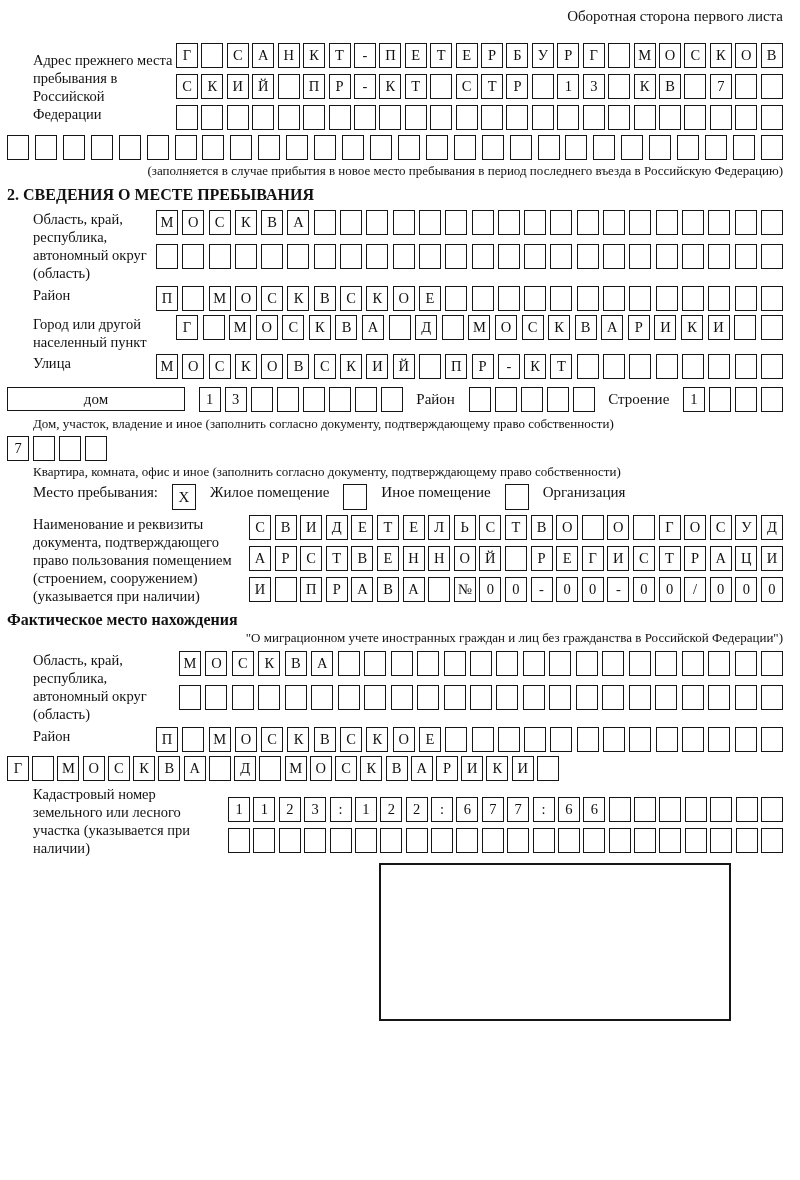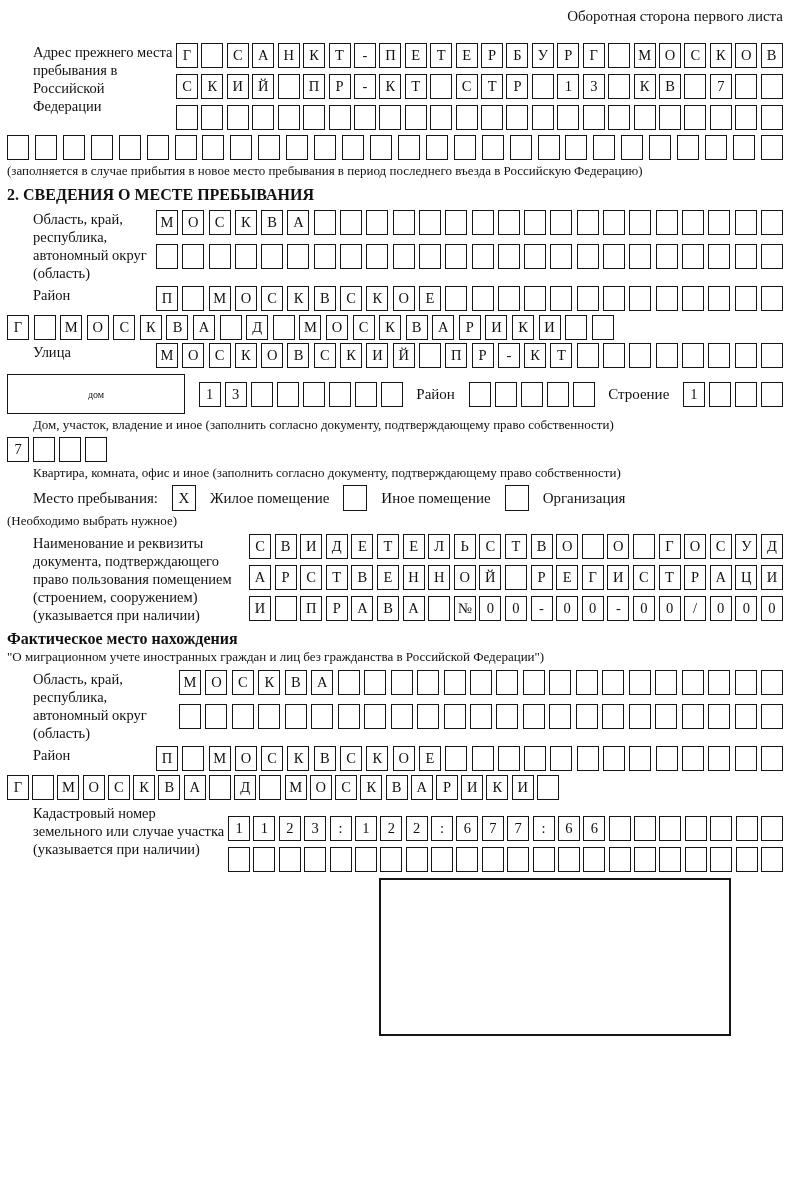--- a/index.html
+++ b/index.html
@@ -13,43 +13,43 @@
   .lbl{padding-left:26px;box-sizing:border-box;font-size:14.5px;line-height:18px;flex:0 0 auto;}
   .gridcol{display:flex;flex-direction:column;gap:6px;flex:0 0 auto;}
   .grid{display:flex;justify-content:space-between;}
   .grid.left{justify-content:flex-start;gap:4px;}
   .cell{
     flex:0 0 22px;width:22px;height:25px;border:1.6px solid #161616;box-sizing:border-box;
     display:inline-flex;align-items:center;justify-content:center;
     font-size:14.5px;line-height:1;background:#fff;
   }
   .note{font-size:13px;line-height:17px;}
-  .note.center{text-align:left;}
+  .note.center{text-align:right;}
   .note.indent{padding-left:26px;}
   .sec-title{text-align:left;font-weight:bold;font-size:16px;line-height:19px;}
   .labelbox{
-    border:1.6px solid #161616;box-sizing:border-box;height:40px;
-    display:inline-flex;align-items:center;justify-content:center;font-size:10px;
+    border:1.6px solid #161616;box-sizing:border-box;height:24px;
+    display:inline-flex;align-items:center;justify-content:center;font-size:15px;
   }
   .inline-lbl{font-size:15px;line-height:28px;white-space:nowrap;}
-  .chkrow{display:flex;align-items:center;gap:14px;padding-left:26px;}
+  .chkrow{display:flex;align-items:flex-start;gap:14px;padding-left:26px;}
   .chk{flex:0 0 24px;width:24px;height:26px;border:1.6px solid #161616;box-sizing:border-box;
        display:inline-flex;align-items:center;justify-content:center;font-size:15px;}
   .chklbl{font-size:15px;white-space:nowrap;}
   .stampbox{border:2px solid #161616;box-sizing:border-box;width:352px;height:158px;margin-left:372px;}
   .stampcap{width:420px;margin-left:338px;text-align:center;font-size:13px;line-height:16.5px;}
 </style>
 </head>
 <body>
 
 <div class="page">
 
   <div class="hdr">Оборотная сторона первого листа</div>
 
-  <div class="row" style="margin-top:18px;">
+  <div class="row" style="margin-top:18px;align-items:center;">
     <div class="lbl" style="width:169px;">Адрес прежнего места пребывания в Российской Федерации</div>
     <div class="gridcol">
       <div class="grid" style="width:607px;">
           <span class="cell">Г</span>
           <span class="cell"></span>
           <span class="cell">С</span>
           <span class="cell">А</span>
           <span class="cell">Н</span>
           <span class="cell">К</span>
           <span class="cell">Т</span>
@@ -241,20 +241,21 @@
         <span class="cell"></span>
         <span class="cell"></span>
         <span class="cell"></span>
         <span class="cell"></span>
         <span class="cell"></span>
         <span class="cell"></span>
       </div>
   </div>
 
   <div class="row" style="margin-top:4px;">
+    <div class="lbl" style="width:169px;">Город или другой населенный пункт</div>
     <div class="grid" style="width:607px;">
         <span class="cell">Г</span>
         <span class="cell"></span>
         <span class="cell">М</span>
         <span class="cell">О</span>
         <span class="cell">С</span>
         <span class="cell">К</span>
         <span class="cell">В</span>
         <span class="cell">А</span>
         <span class="cell"></span>
@@ -347,21 +348,20 @@
 
   <div class="chkrow" style="margin-top:4px;">
     <span class="chklbl">Место пребывания:</span>
     <span class="chk">X</span>
     <span class="chklbl">Жилое помещение</span>
     <span class="chk"></span>
     <span class="chklbl">Иное помещение</span>
     <span class="chk"></span>
     <span class="chklbl">Организация</span>
   </div>
-  <div class="note center" style="width:720px;margin-top:1px;">(Необходимо выбрать нужное)</div>
 
   <div class="row" style="margin-top:5px;">
     <div class="lbl" style="width:242px;">Наименование и реквизиты документа, подтверждающего право пользования помещением (строением, сооружением) (указывается при наличии)</div>
     <div class="gridcol" style="gap:6px;">
       <div class="grid" style="width:534px;">
           <span class="cell">С</span>
           <span class="cell">В</span>
           <span class="cell">И</span>
           <span class="cell">Д</span>
           <span class="cell">Е</span>
@@ -541,21 +541,21 @@
         <span class="cell">А</span>
         <span class="cell">Р</span>
         <span class="cell">И</span>
         <span class="cell">К</span>
         <span class="cell">И</span>
         <span class="cell"></span>
       </div>
   </div>
 
   <div class="row" style="margin-top:4px;">
-    <div class="lbl" style="width:221px;">Кадастровый номер земельного или случае участка (указывается при наличии)</div>
+    <div class="lbl" style="width:221px;">Кадастровый номер земельного или лесного участка (указывается при наличии)</div>
     <div class="gridcol" style="gap:6px;margin-top:12px;">
       <div class="grid" style="width:555px;">
           <span class="cell">1</span>
           <span class="cell">1</span>
           <span class="cell">2</span>
           <span class="cell">3</span>
           <span class="cell">:</span>
           <span class="cell">1</span>
           <span class="cell">2</span>
           <span class="cell">2</span>

